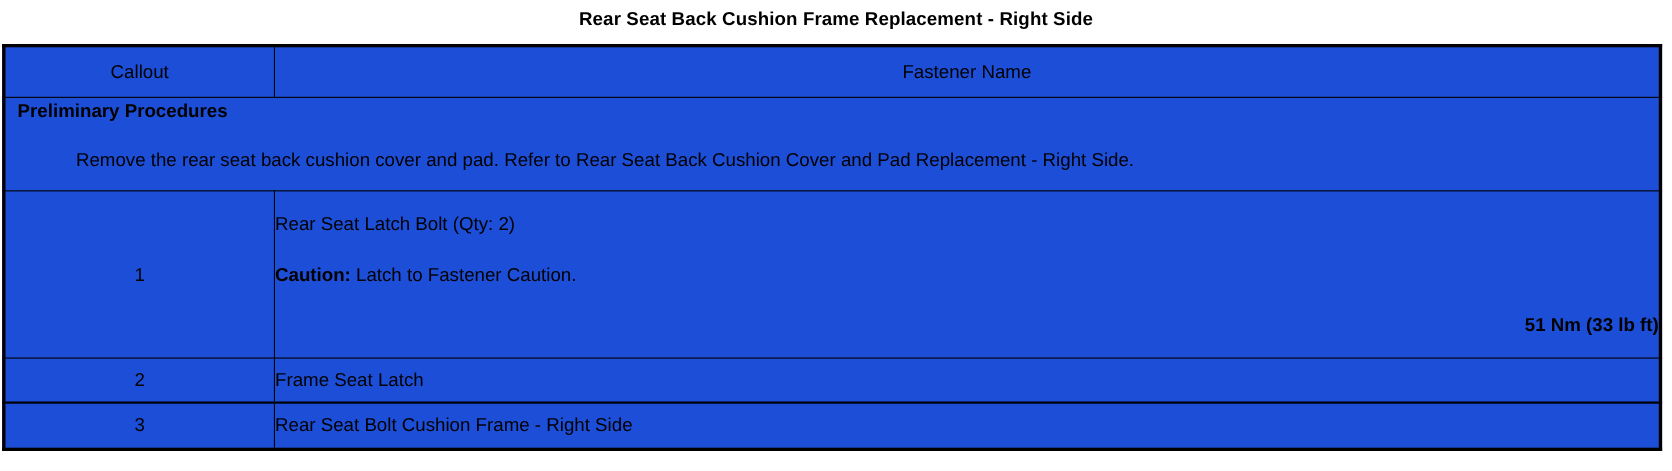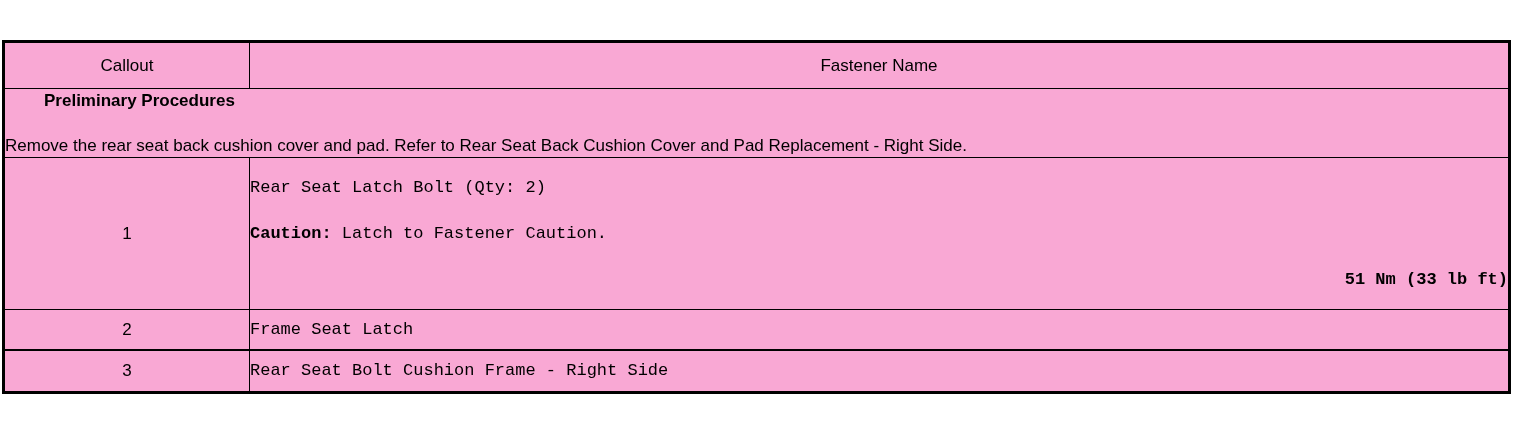--- a/index.html
+++ b/index.html
@@ -36,21 +36,21 @@
     position: absolute;
     left: 2px;
     top: 40px;
     width: 1506px;
   }
   table.callout-table {
     border-collapse: collapse;
     table-layout: fixed;
     width: 1506px;
     border: 3px solid #000000;
-    background: #f9a8d4;
+    background: #1d4ed8;
   }
   table.callout-table col.c-callout { width: 246px; }
   table.callout-table col.c-component { width: 1260px; }
 
   table.callout-table th,
   table.callout-table td {
     border: 1px solid #000000;
     vertical-align: middle;
     font-size: 17px;
     line-height: 22px;
@@ -72,61 +72,61 @@
   td.prelim {
     border-bottom: 1px solid #000000;
     padding: 6px 0 8px 4px;
     text-align: left;
     vertical-align: top;
   }
   .prelim-heading {
     font-weight: bold;
     font-size: 17px;
     line-height: 24px;
-    margin: 0 0 22px 0;
-    padding-left: 39px;
+    margin: 0 0 22px 11px;
   }
   .prelim-body {
     font-weight: normal;
     font-size: 17px;
     line-height: 22px;
-    margin: 0;
+    margin: 16px;
+    padding-left: 48px;
   }
   
   td.callout-cell {
     text-align: center;
     vertical-align: middle;
     font-size: 17px;
     border-right: 1px solid #000000;
   }
   td.component-cell {
     text-align: left;
     vertical-align: middle;
     padding: 0 0 0 5px;
-    font-family: Liberation Mono, monospace;
   }
   tr.row-1 td { height: 147px; vertical-align: middle; }
   tr.row-1 td.component-cell { padding-top: 2px; padding-bottom: 2px; }
   tr.row-2 td { height: 39px; }
   tr.row-3 td { height: 40px; border-bottom: none; }
   tr.row-2 td { border-bottom: 2px solid #000000; }
 
   .comp-line {
     margin: 0;
     font-size: 17px;
     line-height: 22px;
   }
   .comp-line + .comp-line { margin-top: 24px; }
   .bold { font-weight: bold; text-align: right; }
 </style>
 </head>
 <body>
 
 <div class="page">
 
+  <div class="doc-title">Rear Seat Back Cushion Frame Replacement - Right Side</div>
 
   <div class="table-wrap">
     <table class="callout-table">
       <colgroup>
         <col class="c-callout">
         <col class="c-component">
       </colgroup>
       <thead>
         <tr>
           <th class="th-callout">Callout</th>

